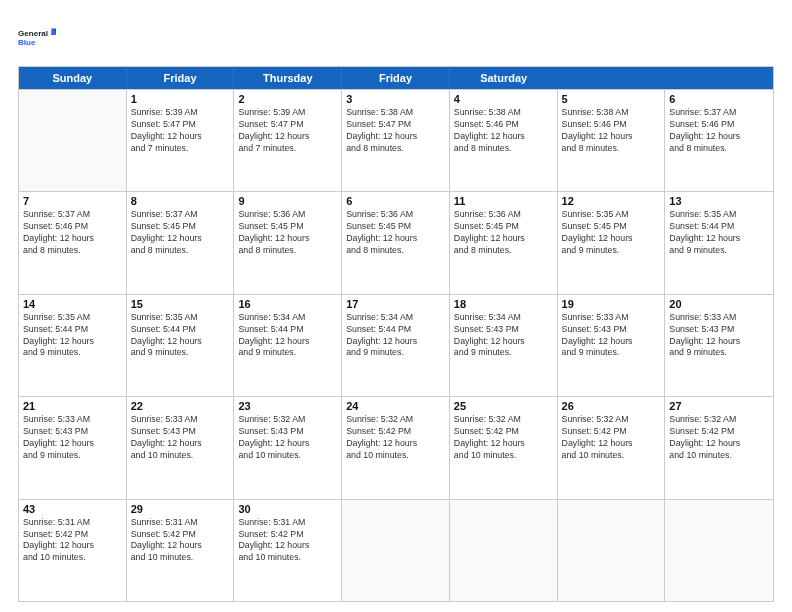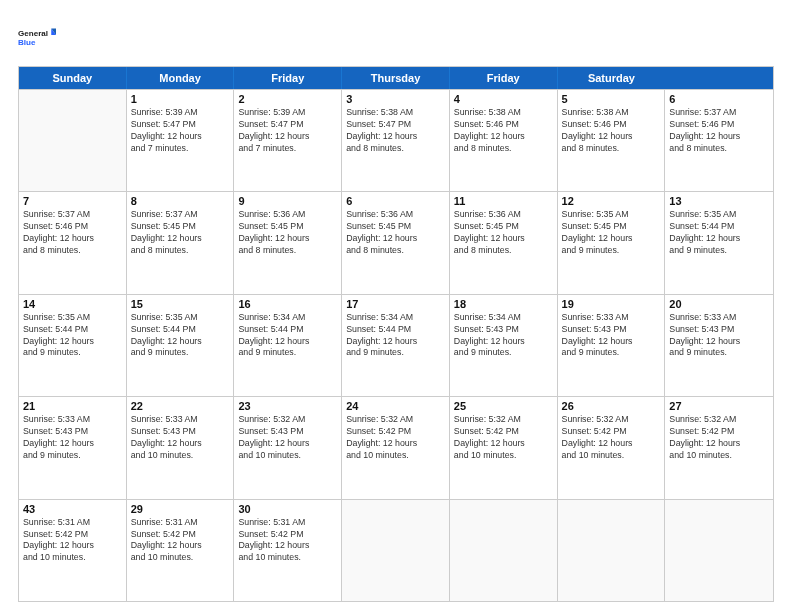--- a/index.html
+++ b/index.html
@@ -108,21 +108,20 @@
   </div>
     <div class="title-block">
       <div class="month-title"></div>
       <div class="location"></div>
     </div>
   </div>
 
   <div class="calendar">
     <div class="cal-header">
     <div class="cal-header-cell">Sunday</div>
-        <div class="cal-header-cell">Monday</div>
         <div class="cal-header-cell">Friday</div>
         <div class="cal-header-cell">Thursday</div>
         <div class="cal-header-cell">Friday</div>
         <div class="cal-header-cell">Saturday</div>
       </div>
     <div class="cal-body">
     <div class="cal-week">
           <div class="cal-cell empty"></div>
           <div class="cal-cell">
             <div class="day-num">1</div>

